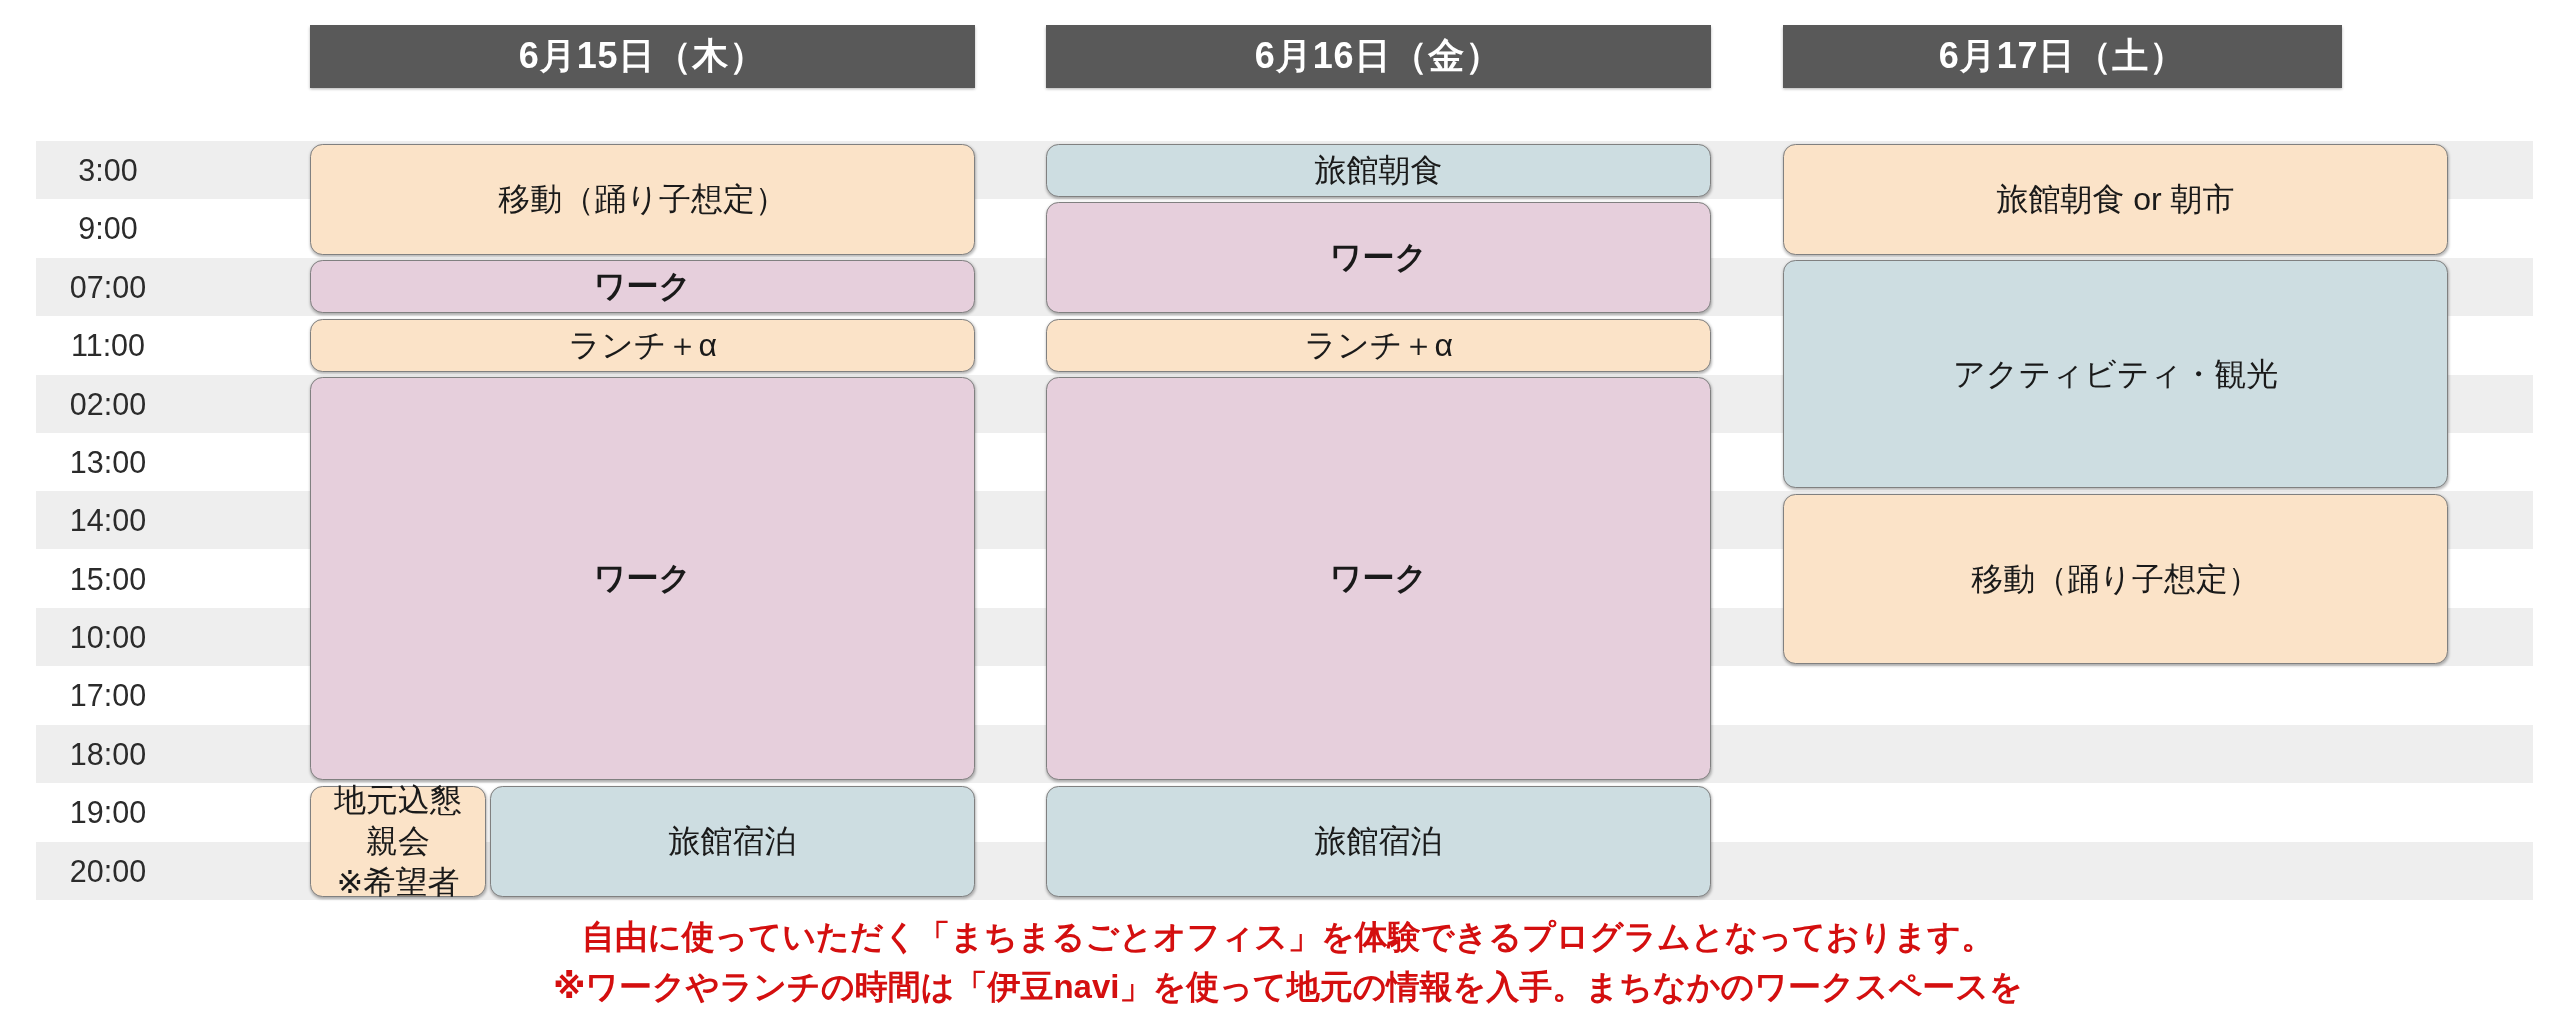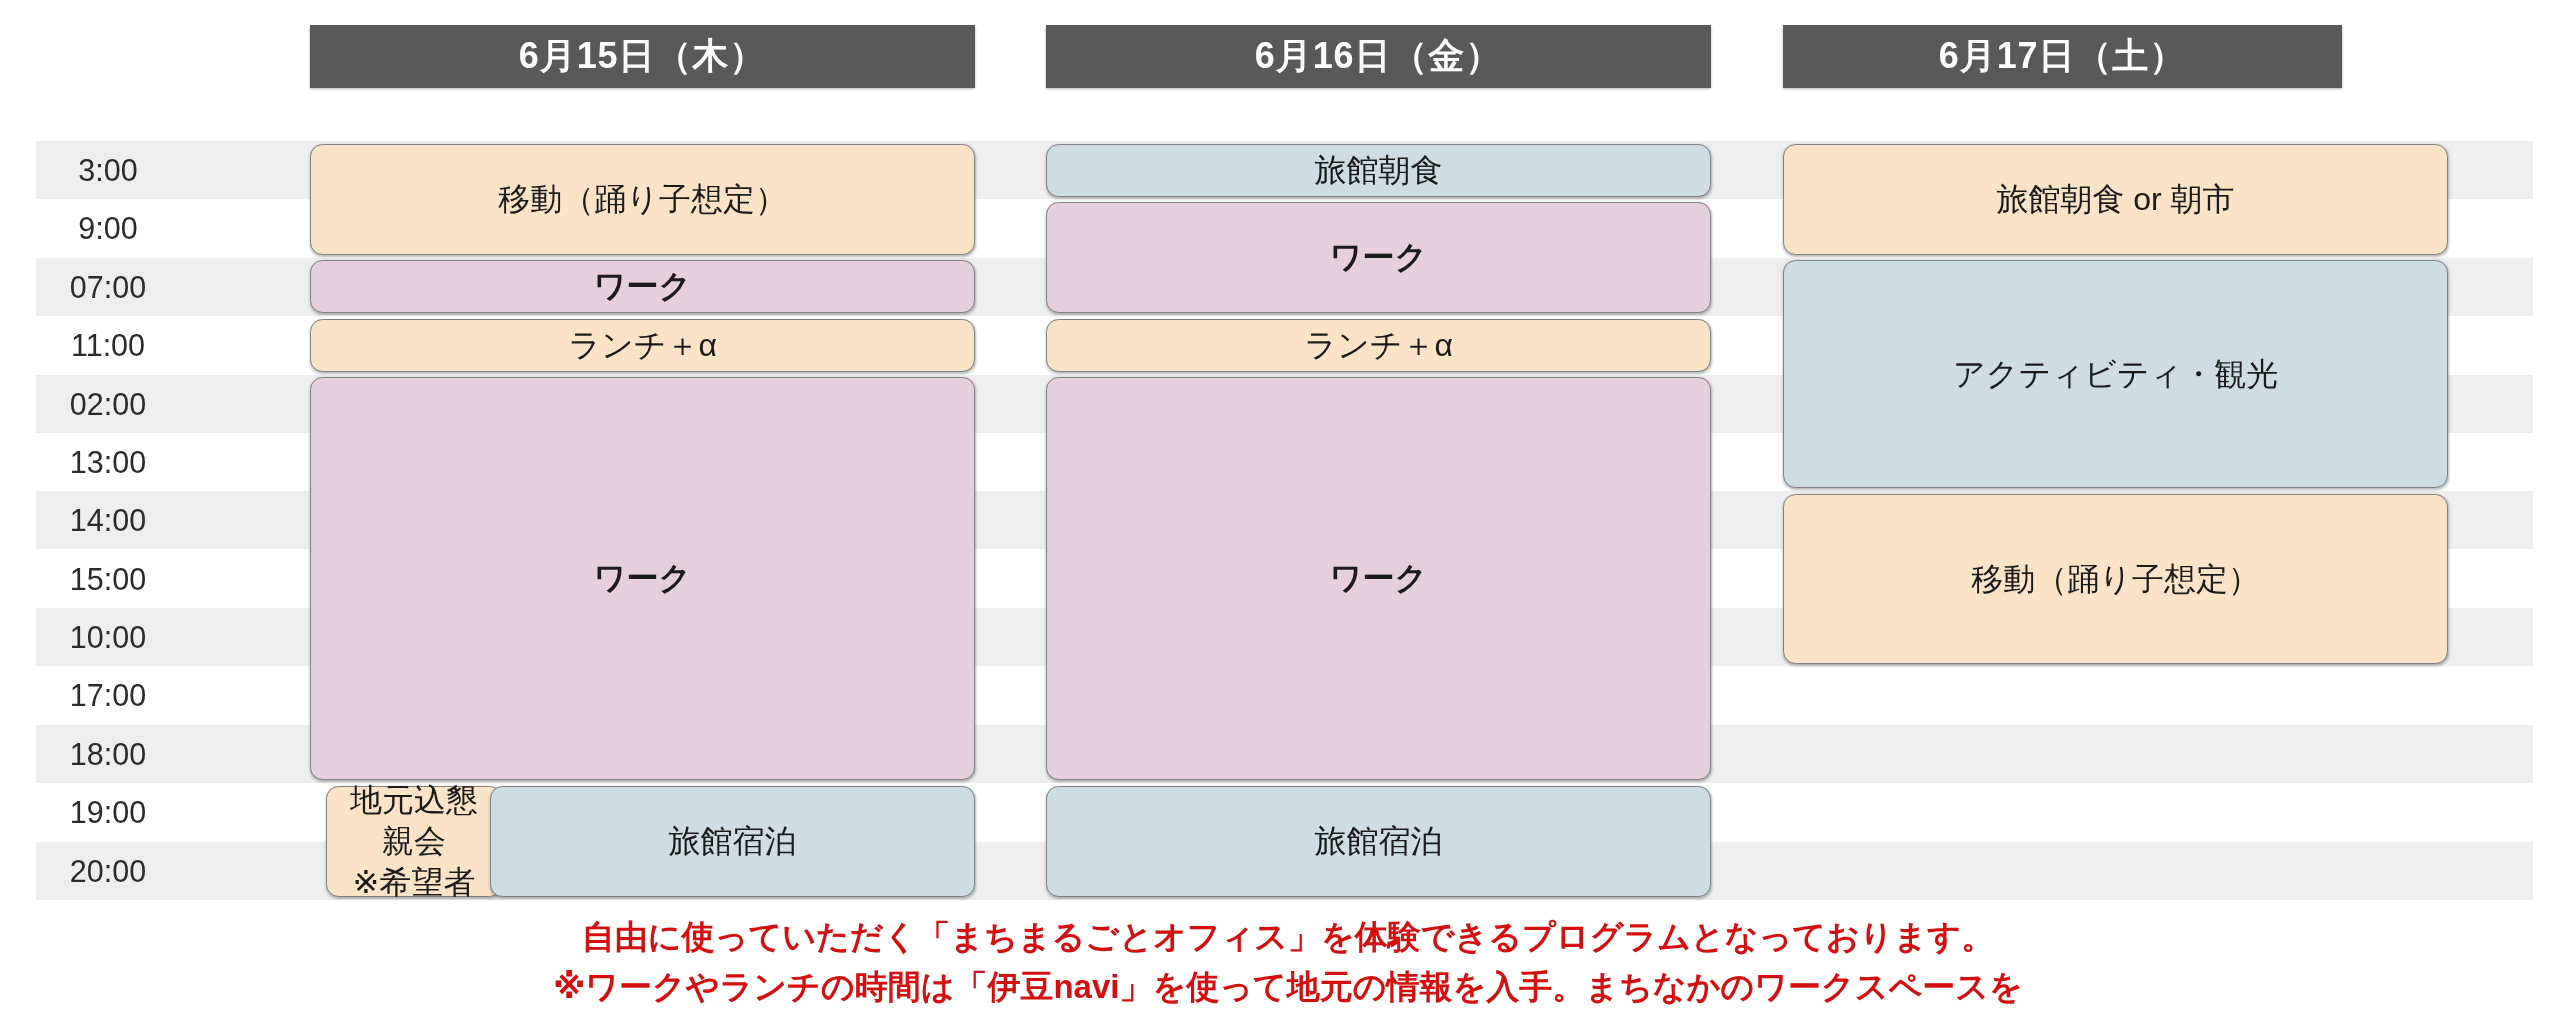--- a/index.html
+++ b/index.html
@@ -137,21 +137,21 @@
   <div id="headers">
       <div class="day-header" style="left: 310px; width: 665px; top: 25px;">6月15日（木）</div>
       <div class="day-header" style="left: 1046px; width: 665px; top: 25px;">6月16日（金）</div>
       <div class="day-header" style="left: 1783px; width: 559px; top: 25px;">6月17日（土）</div>
     </div>
   <div id="events">
       <div class="event ev-orange" style="left: 310px; width: 665px; top: 144px; height: 111px;">移動（踊り子想定）</div>
       <div class="event ev-pink bold" style="left: 310px; width: 665px; top: 260px; height: 53px;">ワーク</div>
       <div class="event ev-orange" style="left: 310px; width: 665px; top: 319px; height: 53px;">ランチ＋α</div>
       <div class="event ev-pink bold" style="left: 310px; width: 665px; top: 377px; height: 403px;">ワーク</div>
-      <div class="event ev-orange" style="left: 310px; width: 176px; top: 786px; height: 111px; flex-direction: column; margin-left: 16px;">
+      <div class="event ev-orange" style="left: 310px; width: 176px; top: 786px; height: 111px; flex-direction: column;">
         <div>地元込懇親会</div>
         <div>※希望者</div>
       </div>
       <div class="event ev-blue" style="left: 490px; width: 485px; top: 786px; height: 111px;">旅館宿泊</div>
       <div class="event ev-blue" style="left: 1046px; width: 665px; top: 144px; height: 53px;">旅館朝食</div>
       <div class="event ev-pink bold" style="left: 1046px; width: 665px; top: 202px; height: 111px;">ワーク</div>
       <div class="event ev-orange" style="left: 1046px; width: 665px; top: 319px; height: 53px;">ランチ＋α</div>
       <div class="event ev-pink bold" style="left: 1046px; width: 665px; top: 377px; height: 403px;">ワーク</div>
       <div class="event ev-blue" style="left: 1046px; width: 665px; top: 786px; height: 111px;">旅館宿泊</div>
       <div class="event ev-orange" style="left: 1783px; width: 665px; top: 144px; height: 111px;">旅館朝食 or 朝市</div>

